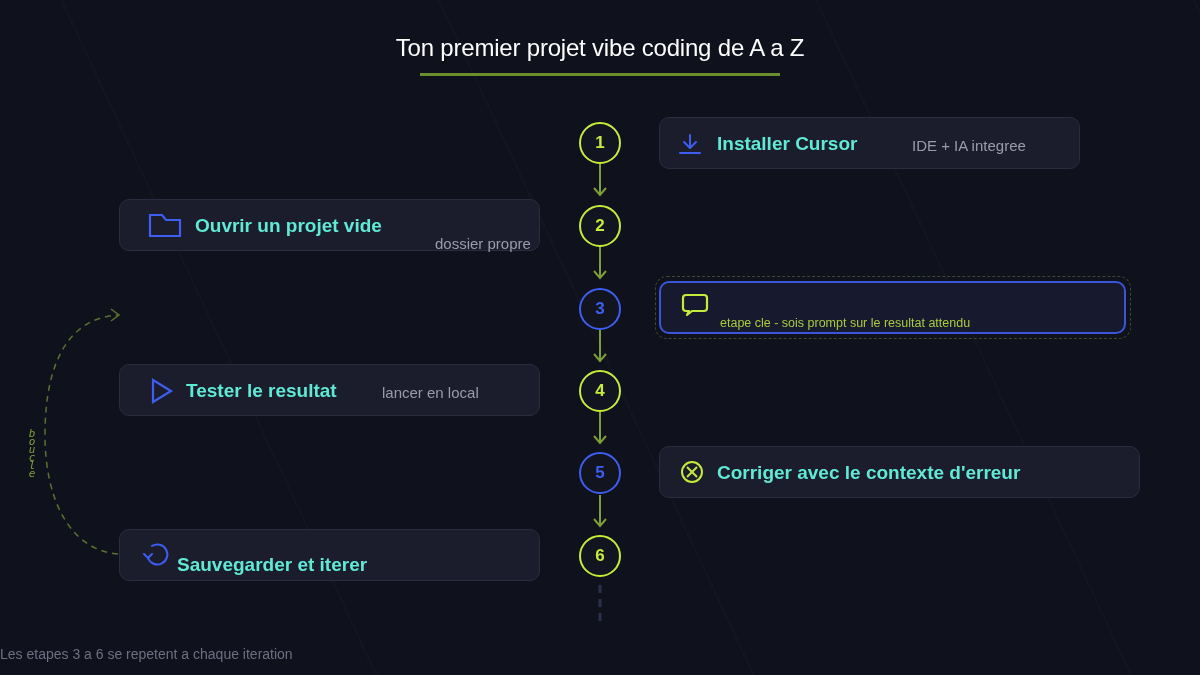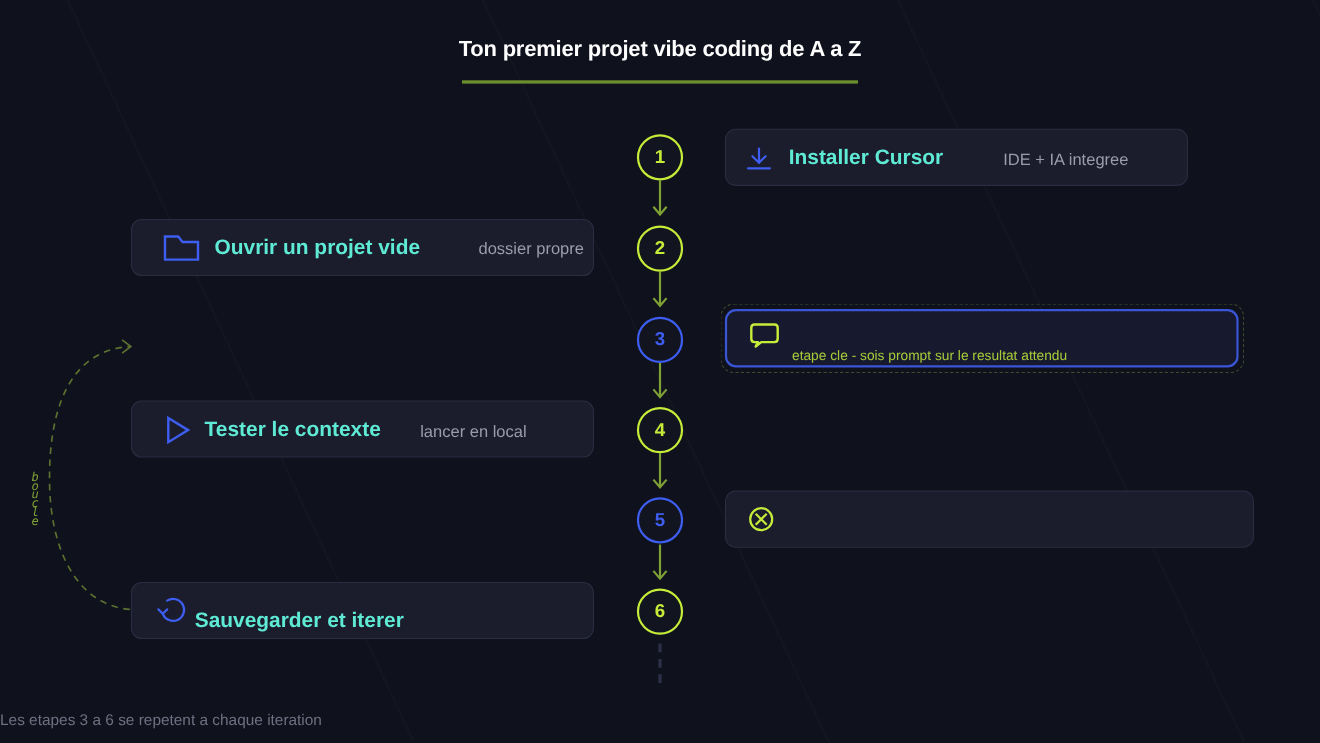--- a/index.html
+++ b/index.html
@@ -10,21 +10,21 @@
     font-family: "Liberation Sans", "DejaVu Sans", sans-serif;
     color: #f2f3f7;
   }
   .bg-stripes {
     position: absolute; inset: 0;
     background: repeating-linear-gradient(65deg, transparent 0px, transparent 340px, rgba(255,255,255,0.015) 340px, rgba(255,255,255,0.015) 342px);
     pointer-events: none;
   }
   .title {
     position: absolute; top: 34px; left: 0; width: 1200px;
-    text-align: center; font-size: 20px; font-weight: 700; color: #ffffff;
+    text-align: center; font-size: 24px; font-weight: 400; color: #ffffff;
     letter-spacing: -0.2px;
   }
   .title-underline {
     position: absolute; top: 73px; left: 420px; width: 360px; height: 3px;
     background: #6a8f2c;
   }
   .card {
     position: absolute; height: 52px;
     background: #1b1c2c;
     border: 1px solid #2a2c40;
@@ -111,51 +111,52 @@
   <span class="sub" style="left:252px;top:19px;">IDE + IA integree</span>
 </div>
 
 <div class="card" style="left:119px;top:199px;width:421px;">
   <span class="icon" style="left:28px;top:12px;width:34px;height:26px;">
     <svg width="34" height="26" viewBox="0 0 34 26" fill="none" stroke="#3d5ef0" stroke-width="2.2" stroke-linejoin="miter">
       <path d="M2,3 H14 L18,8 H32 V24 H2 Z"></path>
     </svg>
   </span>
   <span class="label" style="left:75px;top:15px;text-align:center;">Ouvrir un projet vide</span>
-  <span class="sub" style="left:315px;top:18px;">dossier propre</span>
+  <span class="sub" style="left:315px;top:35px;">dossier propre</span>
 </div>
 
 <div class="highlight-outline" style="left:655px;top:276px;width:476px;height:63px;"></div>
 <div class="card highlight" style="left:659px;top:281px;width:467px;height:53px;">
   <span class="icon" style="left:20px;top:10px;width:28px;height:26px;">
     <svg width="28" height="26" viewBox="0 0 28 26" fill="none" stroke="#c6ec3a" stroke-width="2.2" stroke-linejoin="round">
       <path d="M5,2 H23 Q26,2 26,5 V15 Q26,18 23,18 H11 L6,22 L8,18 H5 Q2,18 2,15 V5 Q2,2 5,2 Z"></path>
     </svg>
   </span>
   <span class="sub" style="left:59px;top:33px;font-size:12.5px;color:#a8cc3a;">etape cle - sois prompt sur le resultat attendu</span>
 </div>
 
 <div class="card" style="left:119px;top:364px;width:421px;">
   <span class="icon" style="left:30px;top:13px;width:24px;height:26px;">
     <svg width="24" height="26" viewBox="0 0 24 26" fill="none" stroke="#3d5ef0" stroke-width="2.2" stroke-linejoin="miter">
       <path d="M3,2 L21,13 L3,24 Z"></path>
     </svg>
   </span>
-  <span class="label" style="left:66px;top:15px;">Tester le contexte</span>
+  <span class="label" style="left:66px;top:15px;">Tester le resultat</span>
   <span class="sub" style="left:262px;top:19px;">lancer en local</span>
 </div>
 
 <div class="card" style="left:659px;top:446px;width:481px;">
   <span class="icon" style="left:20px;top:13px;width:24px;height:24px;">
     <svg width="24" height="24" viewBox="0 0 24 24" fill="none" stroke="#c6ec3a" stroke-width="2">
       <circle cx="12" cy="12" r="10"></circle>
         <line x1="7" y1="7" x2="17" y2="17"></line>
         <line x1="17" y1="7" x2="7" y2="17"></line>
     </svg>
   </span>
+  <span class="label" style="left:57px;top:15px;">Corriger avec le contexte d'erreur</span>
 </div>
 
 <div class="card" style="left:119px;top:529px;width:421px;">
   <span class="icon" style="left:22px;top:10px;width:30px;height:28px;">
     <svg width="30" height="28" viewBox="0 0 30 28" fill="none" stroke="#3d5ef0" stroke-width="2" stroke-linecap="round">
       <path d="M10,6 A10,10 0 1 1 6,18"></path>
         <polyline points="2,14 6,18 10,14"></polyline>
     </svg>
   </span>
   <span class="label" style="left:57px;top:24px;">Sauvegarder et iterer</span>

